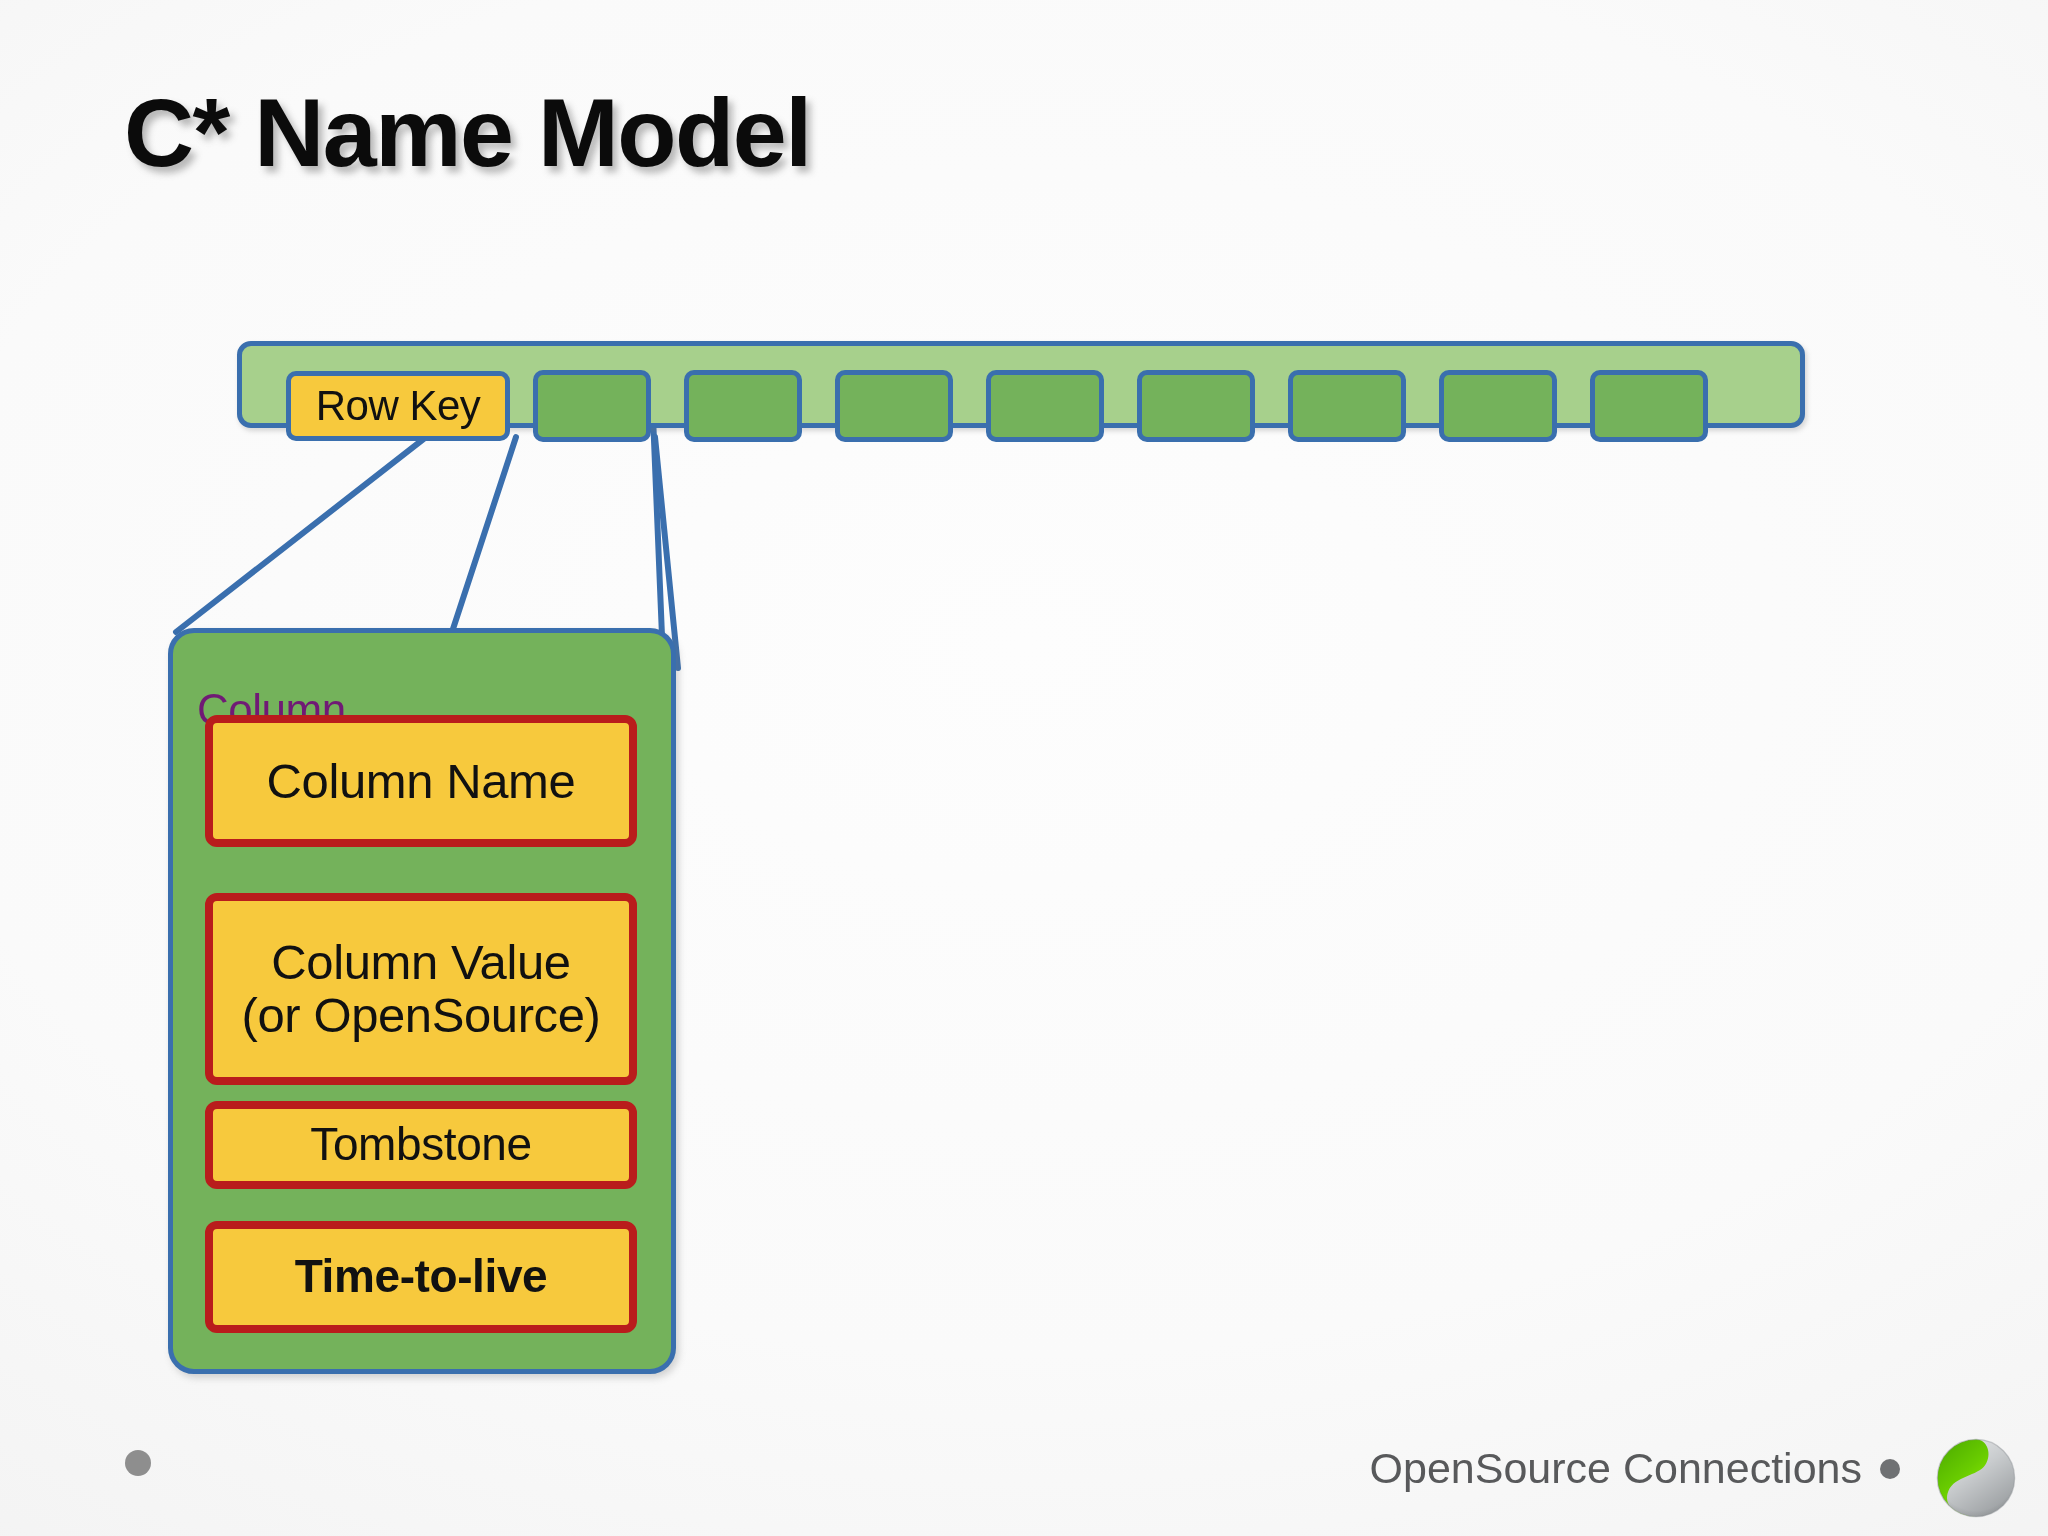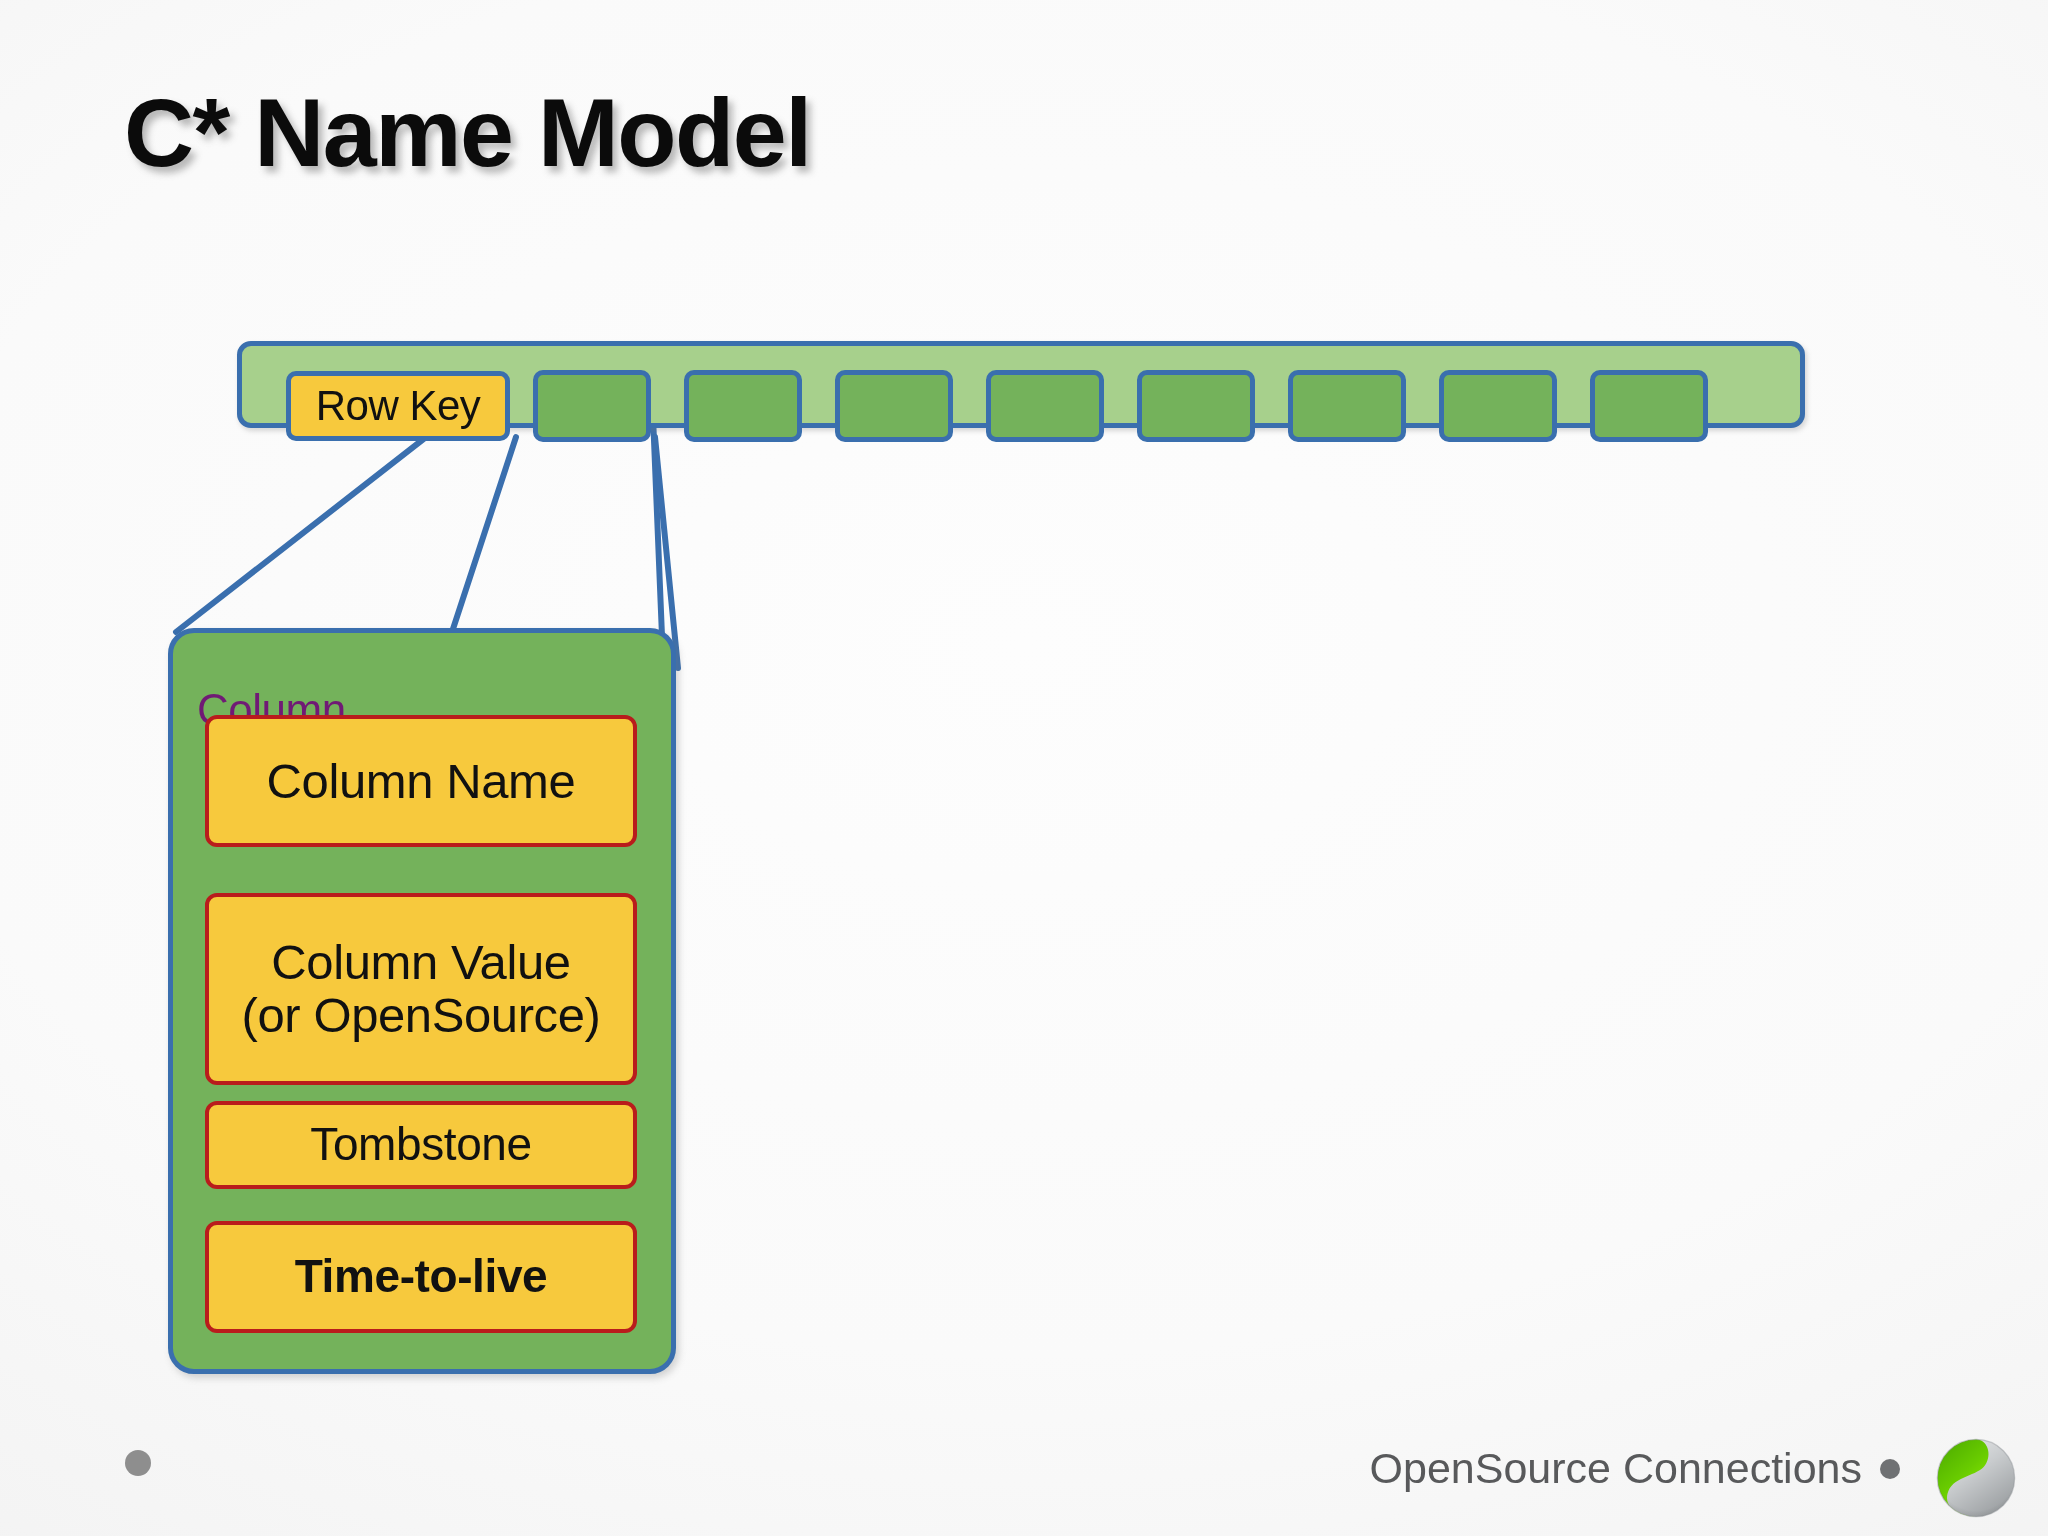--- a/index.html
+++ b/index.html
@@ -113,21 +113,21 @@
     color: #701a75;
     letter-spacing: -0.5px;
     margin-top: 42px;
   }
 
   .field-box {
     position: absolute;
     left: 32px;
     width: 432px;
     background: #f7c93d;
-    border: 4px solid #b91c1c;
+    border: 8px solid #b91c1c;
     border-radius: 12px;
     box-sizing: border-box;
     display: flex;
     align-items: center;
     justify-content: center;
     text-align: center;
     color: #111;
     letter-spacing: -0.4px;
     line-height: 1.08;
   }

